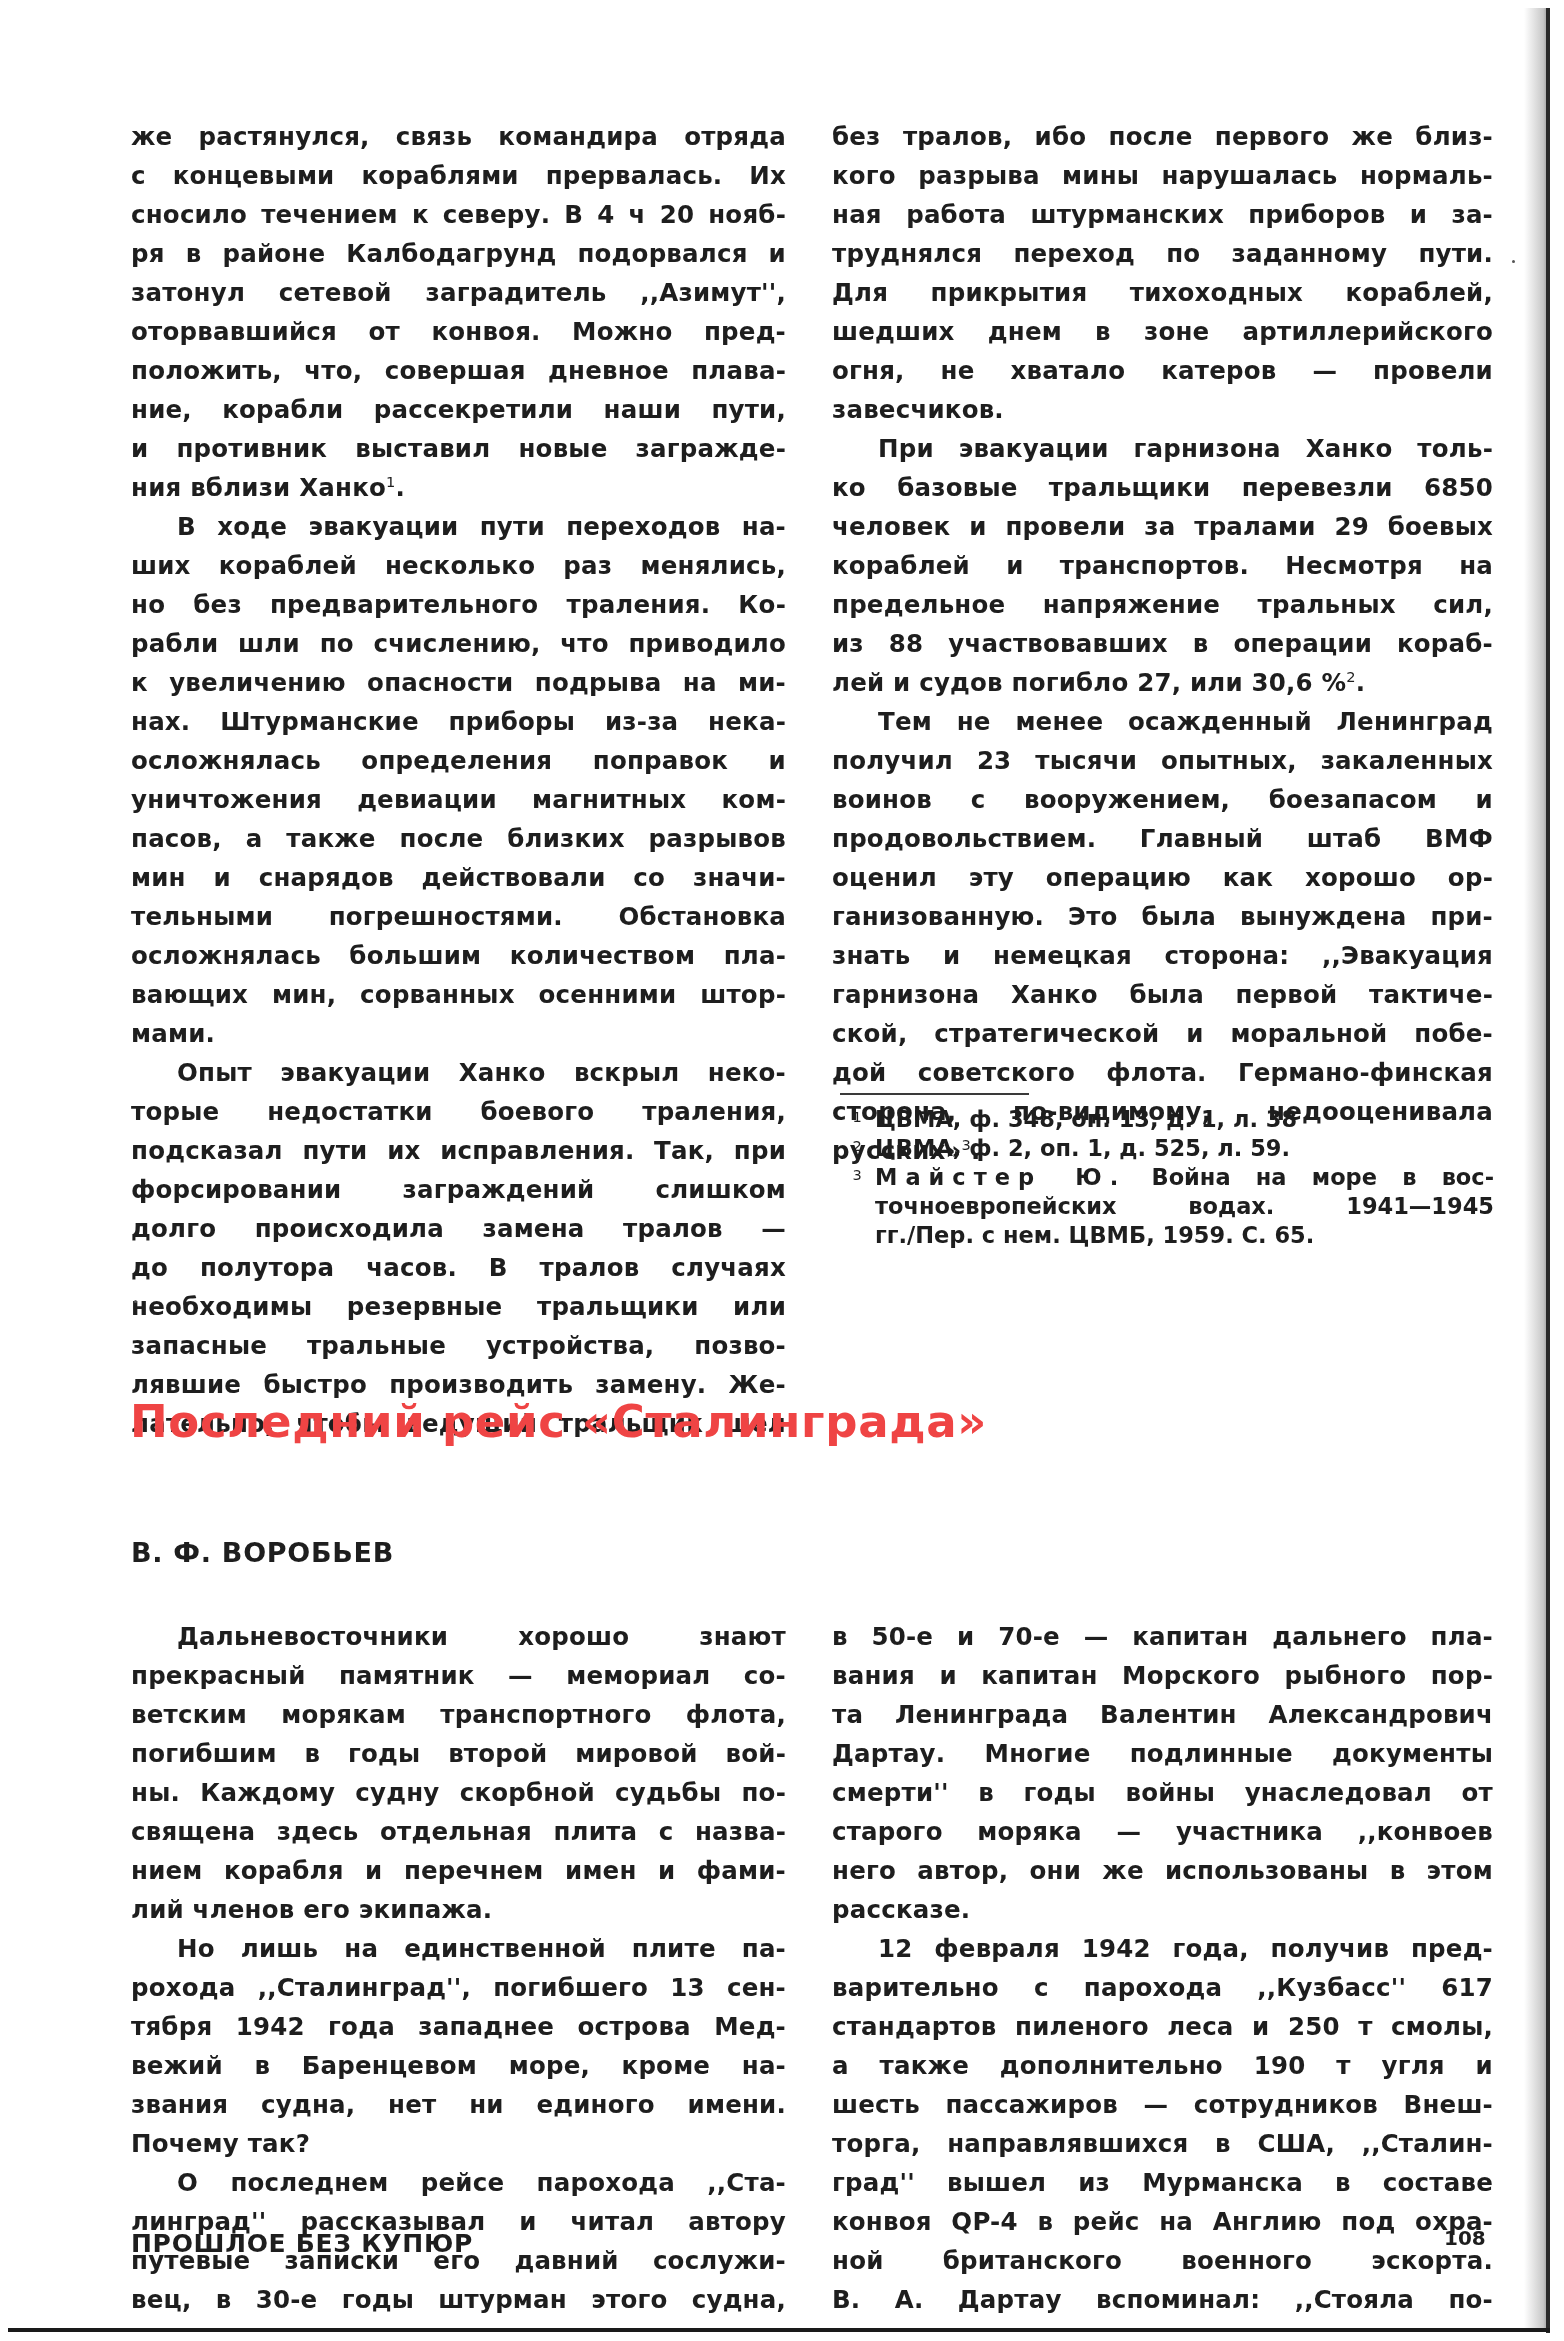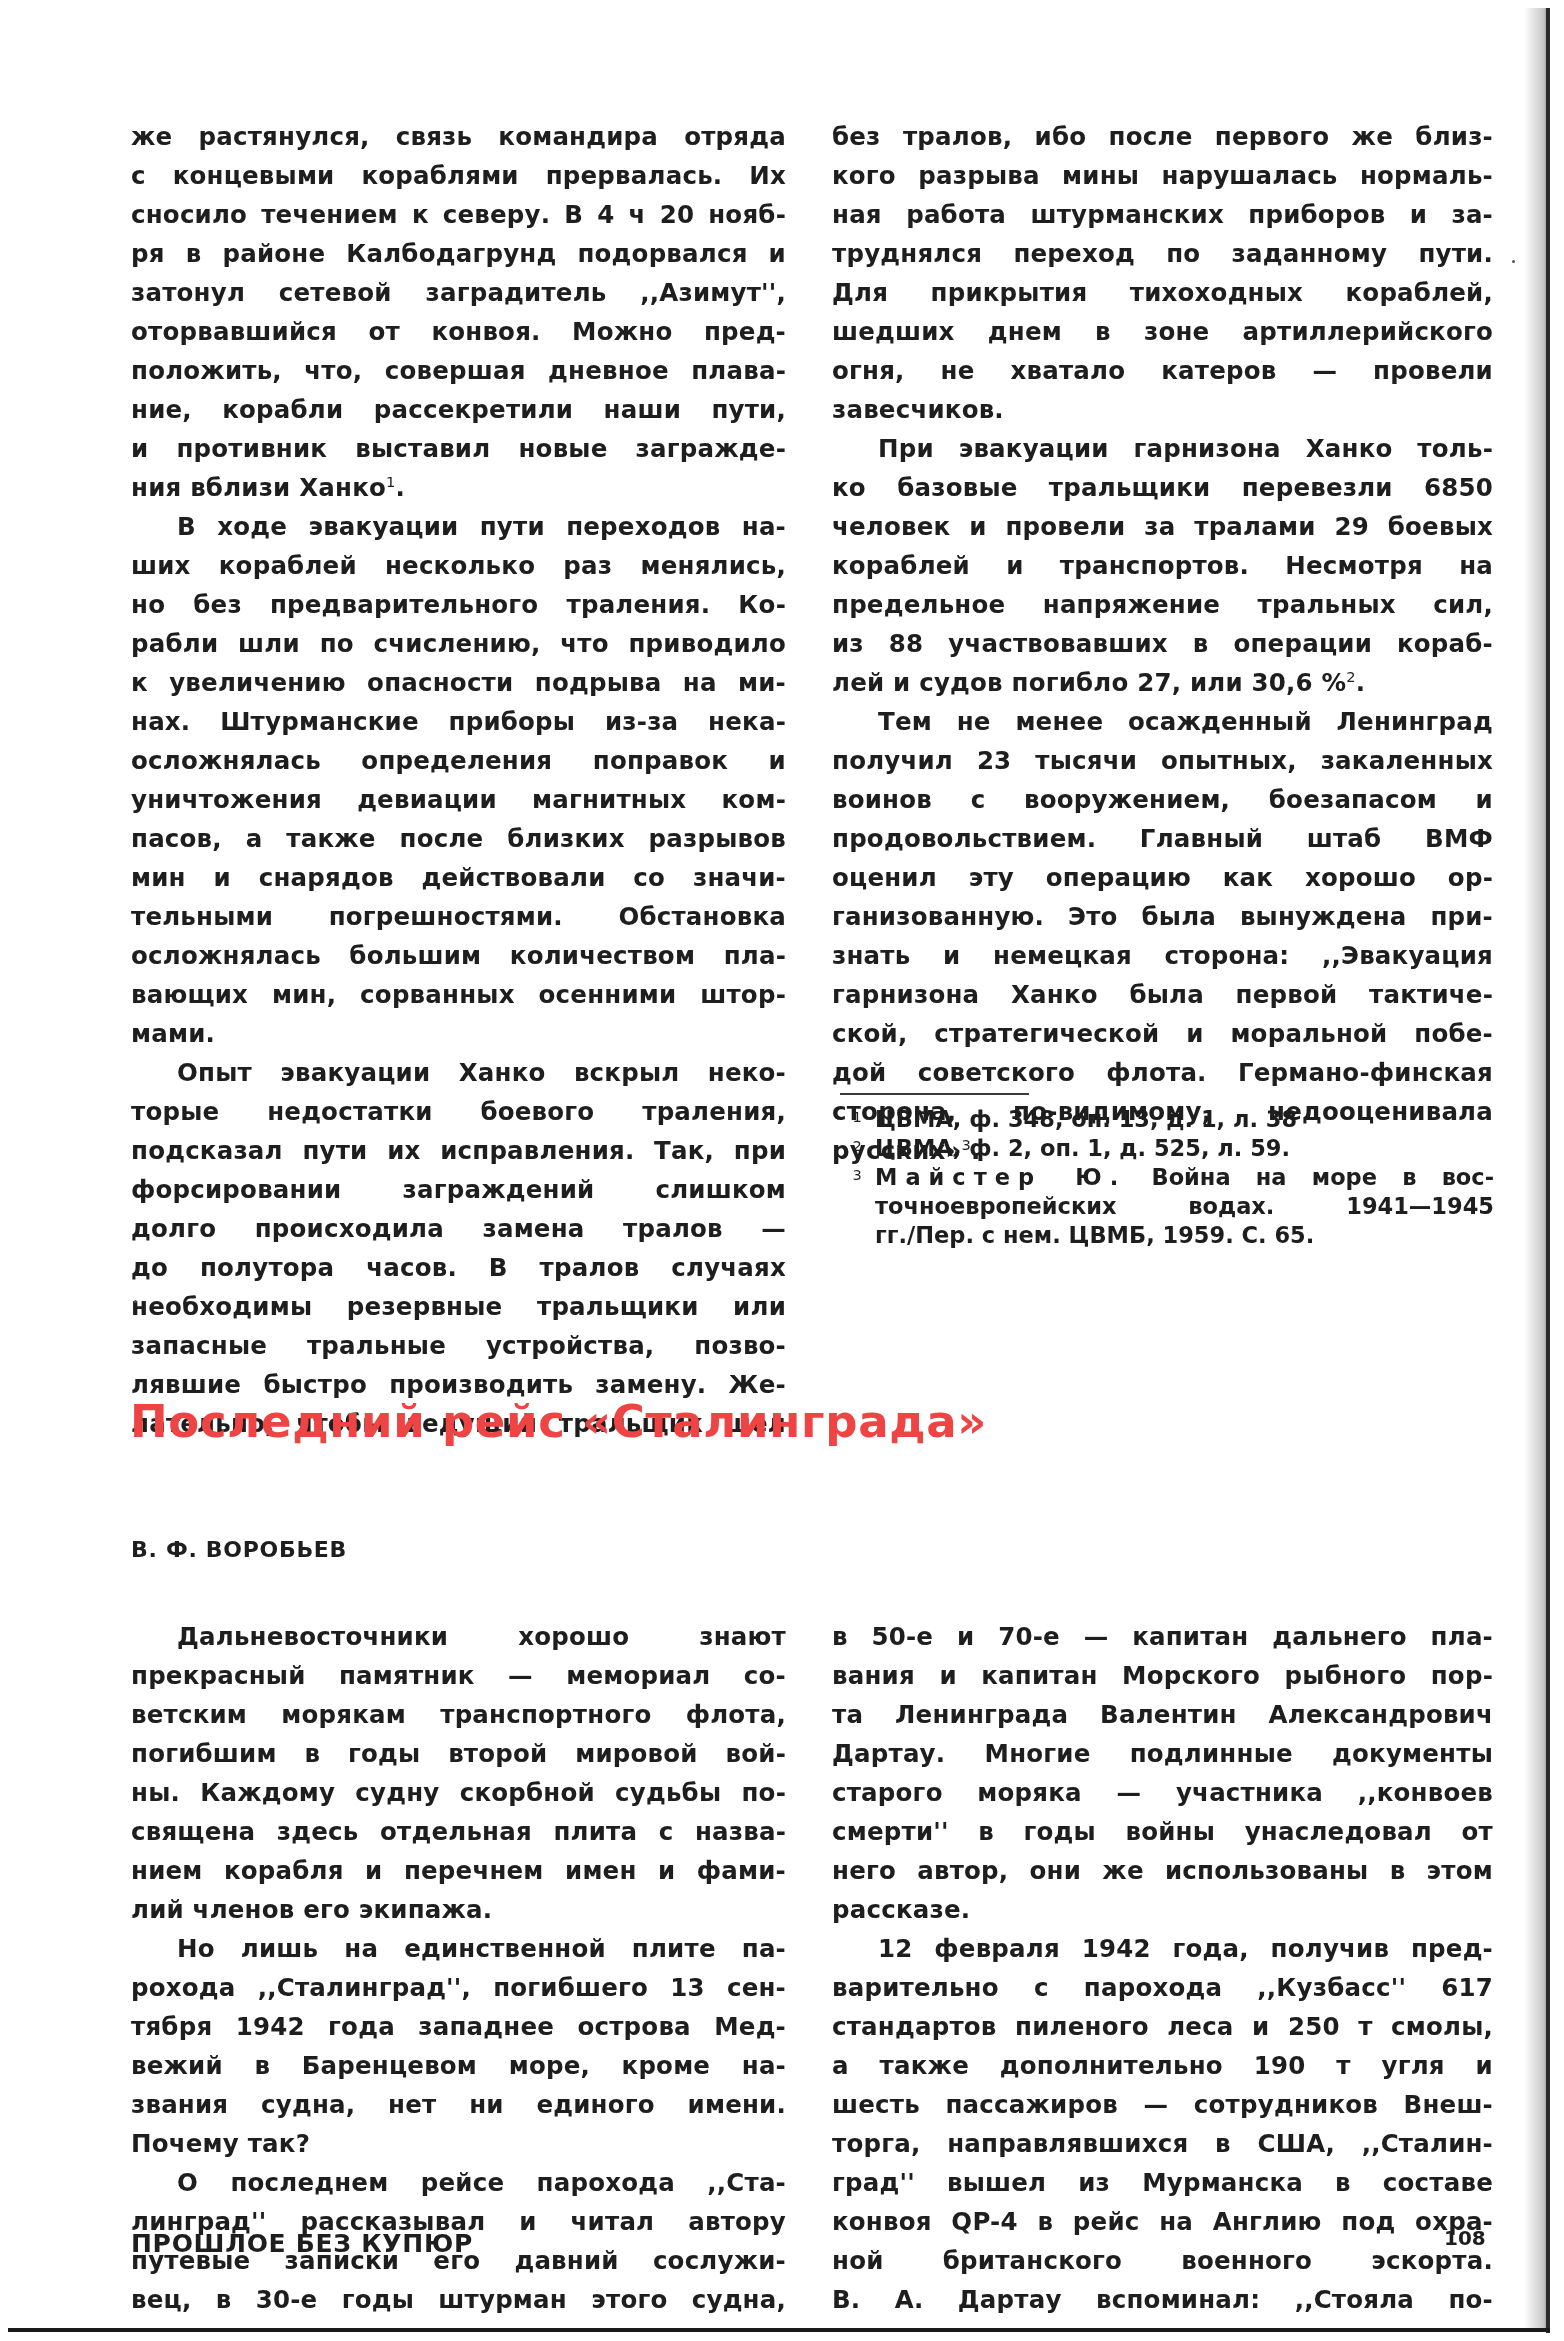--- a/index.html
+++ b/index.html
@@ -19,21 +19,21 @@
   #colD { left:832px; top:1617px; width:661px; }
   sup { font-size:14.6px; vertical-align:super; line-height:0; font-weight:normal; }
   .fn-rule { position:absolute; left:840px; top:1093px; width:189px; height:2px; background:#3a3a3a; }
   .footnotes { position:absolute; left:875px; top:1105px; width:619px; font-size:22.5px; line-height:29px; font-weight:bold; }
   .fn { position:relative; padding-left:0; }
   .fn .num { position:absolute; left:-22.5px; top:-2.7px; font-size:14.6px; font-weight:normal; }
   .fn .line { display:block; white-space:nowrap; text-align:justify; text-align-last:justify; }
   .fn .line.last { text-align-last:left; }
   .spaced { letter-spacing:8px; }
   .headline { position:absolute; left:130px; top:1395px; font-size:45px; font-weight:bold; letter-spacing:0.7px; white-space:nowrap; color:#ef4444; }
-  .author { position:absolute; left:131px; top:1537px; font-size:22px; font-weight:bold; letter-spacing:0.7px; white-space:nowrap; }
+  .author { position:absolute; left:131px; top:1537px; font-size:27px; font-weight:bold; letter-spacing:0.7px; white-space:nowrap; }
   .running-title { position:absolute; left:131px; top:2229px; font-size:25px; font-weight:bold; letter-spacing:0.7px; white-space:nowrap; }
   .page-number { position:absolute; left:1444px; top:2226px; font-size:20px; font-weight:bold; white-space:nowrap; }
   .speck { position:absolute; width:3.3px; height:3.3px; border-radius:50%; background:#555; }
 </style>
 </head>
 <body>
 
 <div class="page-border-right"></div>
 <div class="page-edge-right"></div>
 <div class="page-edge-bottom"></div>
@@ -162,22 +162,22 @@
       <span class="line">путевые записки его давний сослужи-</span>
       <span class="line">вец, в 30-е годы штурман этого судна,</span>
     </div>
   </div>
 <div id="colD" class="col">
     <div>
       <span class="line">в 50-е и 70-е — капитан дальнего пла-</span>
       <span class="line">вания и капитан Морского рыбного пор-</span>
       <span class="line">та Ленинграда Валентин Александрович</span>
       <span class="line">Дартау. Многие подлинные документы</span>
+      <span class="line">смерти'' в годы войны унаследовал от</span>
       <span class="line">старого моряка — участника ,,конвоев</span>
-      <span class="line">смерти'' в годы войны унаследовал от</span>
       <span class="line">него автор, они же использованы в этом</span>
       <span class="line last">рассказе.</span>
     </div>
     <div>
       <span class="line indent">12 февраля 1942 года, получив пред-</span>
       <span class="line">варительно с парохода ,,Кузбасс'' 617</span>
       <span class="line">стандартов пиленого леса и 250 т смолы,</span>
       <span class="line">а также дополнительно 190 т угля и</span>
       <span class="line">шесть пассажиров — сотрудников Внеш-</span>
       <span class="line">торга, направлявшихся в США, ,,Сталин-</span>

